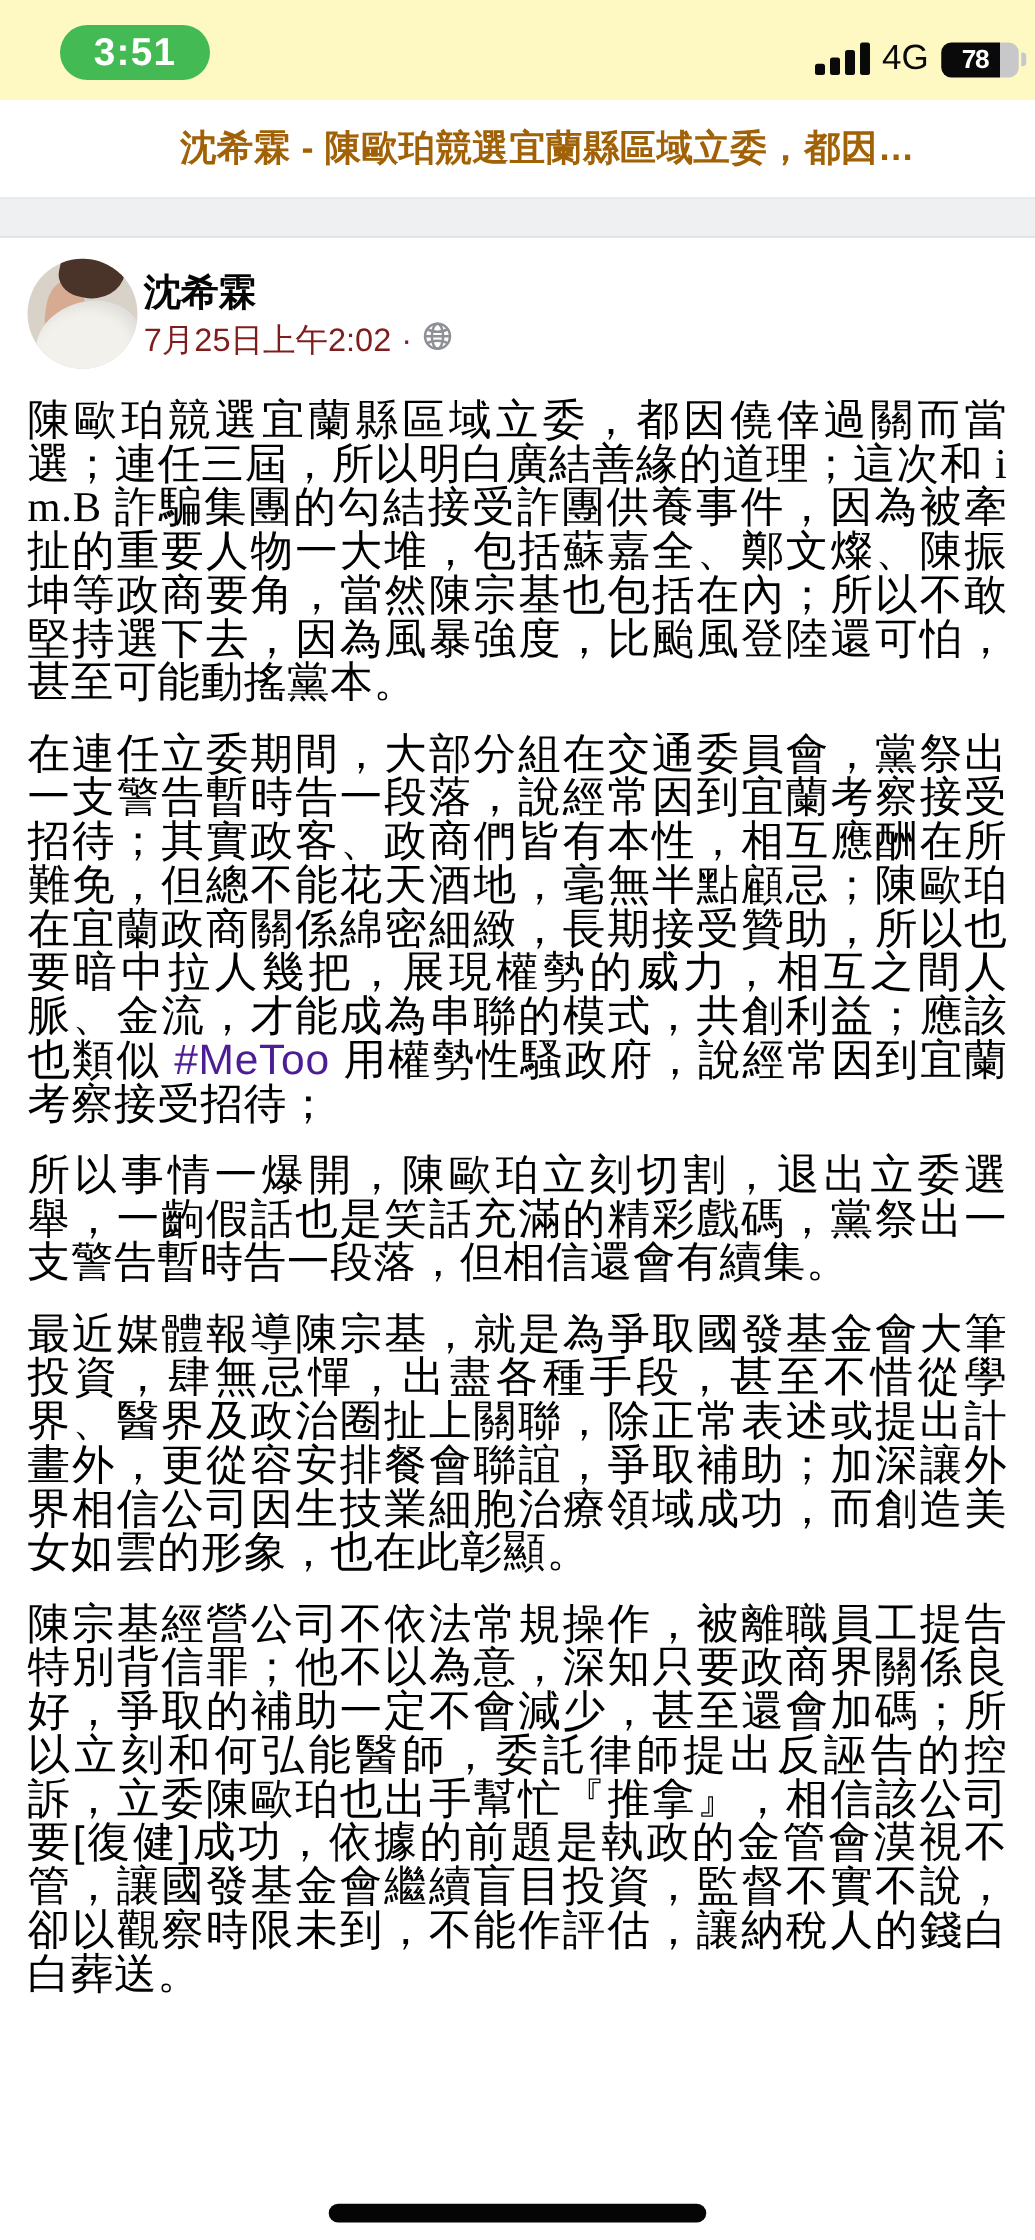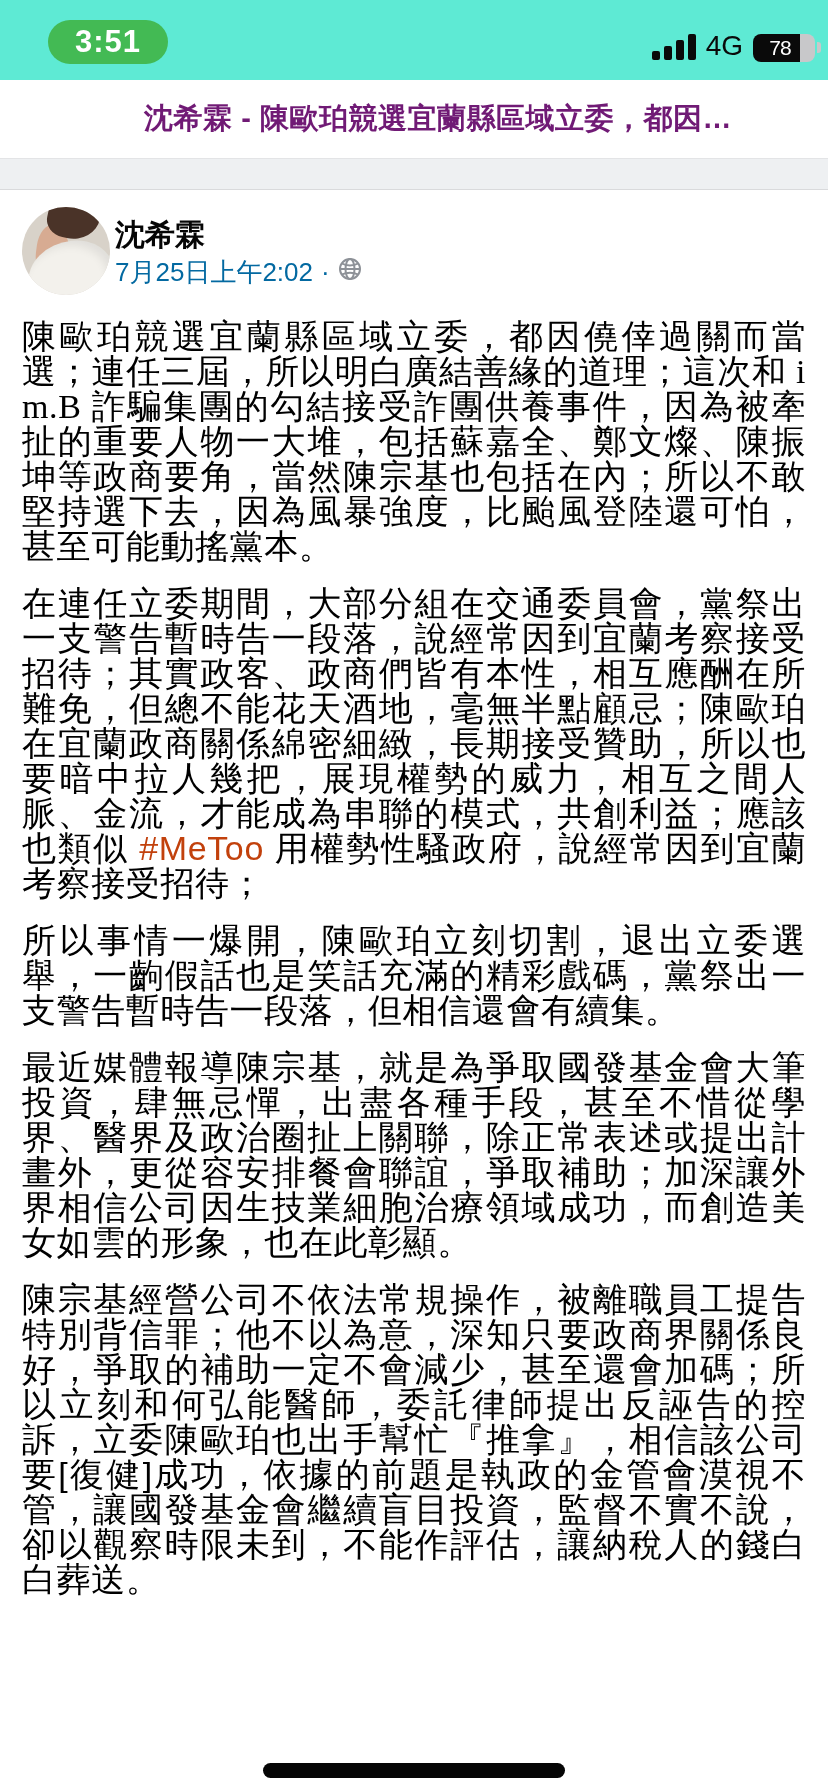--- a/index.html
+++ b/index.html
@@ -1,51 +1,51 @@
 <!DOCTYPE html>
 <html><head>
 <meta charset="utf-8">
 <style>
   html,body{margin:0;padding:0;background:#fff;}
   #screen{
     position:relative;width:828px;height:1792px;overflow:hidden;background:#fff;
     font-family:"Liberation Sans",sans-serif;-webkit-font-smoothing:antialiased;
   }
   
-  .status-bar{position:relative;height:80px;background:#5eead4;}
+  .status-bar{position:relative;height:80px;background:#fef9c3;}
   .time-pill{
     position:absolute;left:48px;top:20px;width:120px;height:44px;border-radius:22px;
     display:flex;align-items:center;justify-content:center;
     color:#fff;font-size:31px;font-weight:bold;letter-spacing:1px;
   }
   .status-right{position:absolute;right:7px;top:28px;display:flex;align-items:flex-end;gap:10px;height:34px;}
   .signal{display:flex;align-items:flex-end;gap:4px;height:28px;padding-bottom:2px;}
   .signal .bar{width:8px;background:#0a0a0a;border-radius:2px;}
   .signal .b1{height:9px;}.signal .b2{height:14px;}.signal .b3{height:20px;}.signal .b4{height:26px;}
   .net-type{font-size:28px;color:#0a0a0a;line-height:30px;padding-bottom:1px;}
   .battery{position:relative;width:62px;height:28px;border-radius:8px;overflow:hidden;
     background:linear-gradient(to right,#0a0a0a 0 76%,#c8c8ca 76% 100%);
     display:flex;align-items:center;justify-content:center;}
-  .battery span{color:#fff;font-size:21px;font-weight:normal;letter-spacing:-1px;padding-right:8px;}
+  .battery span{color:#fff;font-size:21px;font-weight:bold;letter-spacing:-1px;padding-right:8px;}
   .battery-tip{width:4px;height:11px;background:#c8c8ca;border-radius:0 3px 3px 0;margin-left:-8px;margin-bottom:9px;}
   
   .title-bar{height:78px;display:flex;align-items:center;justify-content:center;background:#fff;}
-  .page-title{font-size:29px;font-weight:600;color:#701a75;letter-spacing:0.5px;margin-left:48px;}
+  .page-title{font-size:29px;font-weight:600;color:#a16207;letter-spacing:0.5px;margin-left:48px;}
   
   .gray-band{height:30px;background:#eef0f2;border-top:1px solid #e3e4e6;border-bottom:1px solid #d9dadc;}
   
   .post{padding:0 22px;}
   .post-header{display:flex;margin-top:17px;align-items:center;}
   .avatar{position:relative;width:88px;height:88px;border-radius:50%;overflow:hidden;background:#d8d2c9;flex:0 0 88px;}
   .avatar .hair{position:absolute;left:26px;top:-14px;width:52px;height:46px;background:#4a3328;border-radius:50% 50% 60% 40%;transform:rotate(12deg);}
   .avatar .skin{position:absolute;left:14px;top:18px;width:34px;height:56px;background:#d7ab92;border-radius:40% 60% 30% 50%;transform:rotate(8deg);}
   .avatar .shirt{position:absolute;left:6px;top:34px;width:86px;height:70px;background:#f3f1ec;border-radius:55% 45% 0 0;transform:rotate(-6deg);box-shadow:inset -6px 4px 10px rgba(0,0,0,0.08);}
   .header-text{margin-left:5px;}
   .author-name{font-size:30px;font-weight:bold;color:#050505;line-height:40px;}
-  .meta-line{display:flex;align-items:center;gap:8px;margin-top:2px;color:#0369a1;font-size:26px;line-height:30px;}
+  .meta-line{display:flex;align-items:center;gap:8px;margin-top:2px;color:#7f1d1d;font-size:26px;line-height:30px;}
   .globe{display:inline-block;}
   
   .post-body{margin-top:24px;color:#000;}
   .post-body p{
     margin:22px 0 0 0;font-size:34px;line-height:35px;letter-spacing:0.6px;
     text-align:justify;text-justify:inter-ideograph;word-break:break-all;
   }
   .post-body p:first-child{margin-top:0;font-family:Liberation Serif, serif;}
   .post-body p.tight{margin-top:0;}
   .hashtag-link{cursor:pointer;}
@@ -101,21 +101,21 @@
               <line x1="2" y1="12" x2="22" y2="12"></line>
               <path d="M4 6.5 C8 9,16 9,20 6.5 M4 17.5 C8 15,16 15,20 17.5"></path>
             </svg>
           </span>
         </div>
       </div>
     </div>
 
     <div class="post-body" id="post-body">
         <p><span>陳歐珀競選宜蘭縣區域立委，都因僥倖過關而當選；連任三屆，所以明白廣結善緣的道理；這次和 im.B 詐騙集團的勾結接受詐團供養事件，因為被牽扯的重要人物一大堆，包括蘇嘉全、鄭文燦、陳振坤等政商要角，當然陳宗基也包括在內；所以不敢堅持選下去，因為風暴強度，比颱風登陸還可怕，甚至可能動搖黨本。</span></p>
-        <p><span>在連任立委期間，大部分組在交通委員會，黨祭出一支警告暫時告一段落，說經常因到宜蘭考察接受招待；其實政客、政商們皆有本性，相互應酬在所難免，但總不能花天酒地，毫無半點顧忌；陳歐珀在宜蘭政商關係綿密細緻，長期接受贊助，所以也要暗中拉人幾把，展現權勢的威力，相互之間人脈、金流，才能成為串聯的模式，共創利益；應該也類似 </span><span class="hashtag-link" style="color: #c2410c;">#MeToo</span><span> 用權勢性騷政府，說經常因到宜蘭考察接受招待；</span></p>
+        <p><span>在連任立委期間，大部分組在交通委員會，黨祭出一支警告暫時告一段落，說經常因到宜蘭考察接受招待；其實政客、政商們皆有本性，相互應酬在所難免，但總不能花天酒地，毫無半點顧忌；陳歐珀在宜蘭政商關係綿密細緻，長期接受贊助，所以也要暗中拉人幾把，展現權勢的威力，相互之間人脈、金流，才能成為串聯的模式，共創利益；應該也類似 </span><span class="hashtag-link" style="color: #4c1d95;">#MeToo</span><span> 用權勢性騷政府，說經常因到宜蘭考察接受招待；</span></p>
         <p><span>所以事情一爆開，陳歐珀立刻切割，退出立委選舉，一齣假話也是笑話充滿的精彩戲碼，黨祭出一支警告暫時告一段落，但相信還會有續集。</span></p>
         <p><span>最近媒體報導陳宗基，就是為爭取國發基金會大筆投資，肆無忌憚，出盡各種手段，甚至不惜從學界、醫界及政治圈扯上關聯，除正常表述或提出計畫外，更從容安排餐會聯誼，爭取補助；加深讓外界相信公司因生技業細胞治療領域成功，而創造美女如雲的形象，也在此彰顯。</span></p>
         <p><span>陳宗基經營公司不依法常規操作，被離職員工提告特別背信罪；他不以為意，深知只要政商界關係良好，爭取的補助一定不會減少，甚至還會加碼；所以立刻和何弘能醫師，委託律師提出反誣告的控訴，立委陳歐珀也出手幫忙『推拿』，相信該公司要[復健]成功，依據的前題是執政的金管會漠視不管，讓國發基金會繼續盲目投資，監督不實不說，卻以觀察時限未到，不能作評估，讓納稅人的錢白白葬送。</span></p>
       </div>
   </div>
 
   <div class="home-indicator"></div>
 
 </div>
 

